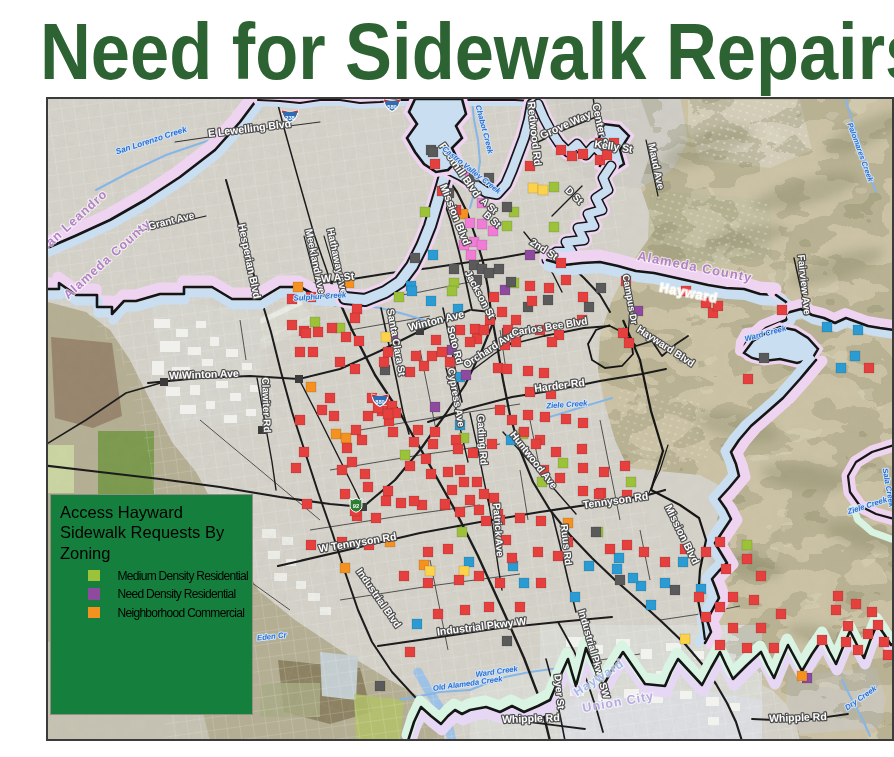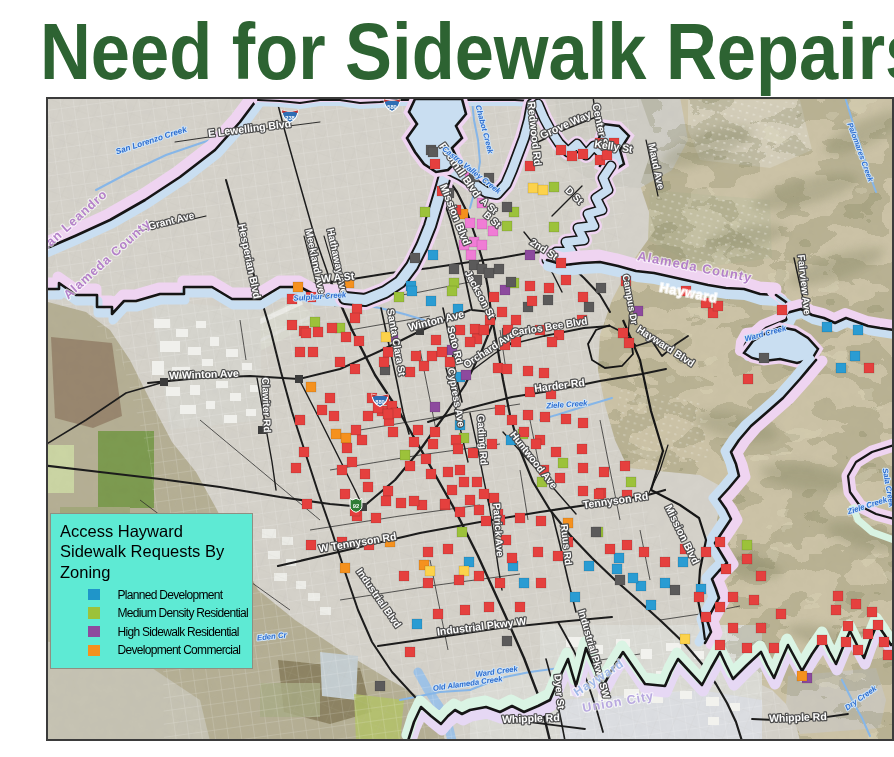--- a/index.html
+++ b/index.html
@@ -1,18 +1,18 @@
 <!DOCTYPE html>
 <html><head><meta charset="utf-8">
 <style>
 html,body{margin:0;padding:0;background:#ffffff;width:894px;height:757px;overflow:hidden}
 body{font-family:"Liberation Sans", sans-serif;position:relative}
 #title{position:absolute;left:40px;top:6px;font-size:80px;font-weight:bold;color:#2d6332;letter-spacing:0;white-space:nowrap;transform:scaleX(0.88);transform-origin:0 0}
 #map{position:absolute;left:46px;top:97px;width:848px;height:644px;border:0}
-#legend{position:absolute;left:50px;top:513px;width:203px;height:156px;background:#5eead4;border:1.3px solid #8f8f82;box-sizing:border-box;z-index:5}
+#legend{position:absolute;left:50px;top:494px;width:203px;height:221px;background:#15803d;border:1.3px solid #8f8f82;box-sizing:border-box;z-index:5}
 #legend h3{margin:7px 0 0 9px;font-size:16.5px;font-weight:normal;line-height:20.4px;color:#000;letter-spacing:0}
 .li{display:flex;align-items:center;height:18.6px;margin-left:37px}
 .sw{width:11.5px;height:11.5px;margin-right:18px;flex:none}
 .li span{font-size:12px;letter-spacing:-0.7px;color:#000;white-space:nowrap}
 </style></head>
 <body>
 
 <div id="title">Need for Sidewalk Repairs</div>
 
 <svg id="map" viewBox="0 0 848 644" preserveAspectRatio="none">
@@ -780,35 +780,31 @@
     </g>
 
 <rect x="1" y="1" width="846" height="642" fill="none" stroke="#3b3b3b" stroke-width="2"></rect>
 </svg>
 
 <div id="legend">
 
 <h3>Access Hayward<br>Sidewalk Requests By<br>Zoning</h3>
 <div style="height:3px"></div>
 
-<div class="li">
-      <div class="sw" style="background:#1f95c9"></div>
-      <span>Planned Development</span>
-    </div>
 
 <div class="li">
       <div class="sw" style="background:#9cc23a"></div>
       <span>Medium Density Residential</span>
     </div>
 
 <div class="li">
       <div class="sw" style="background:#8d4a9e"></div>
-      <span>High Sidewalk Residential</span>
+      <span>Need Density Residential</span>
     </div>
 
 <div class="li">
       <div class="sw" style="background:#f5911e"></div>
-      <span>Development Commercial</span>
+      <span>Neighborhood Commercial</span>
     </div>
 
 
 
 
 </div>
 </body></html>

